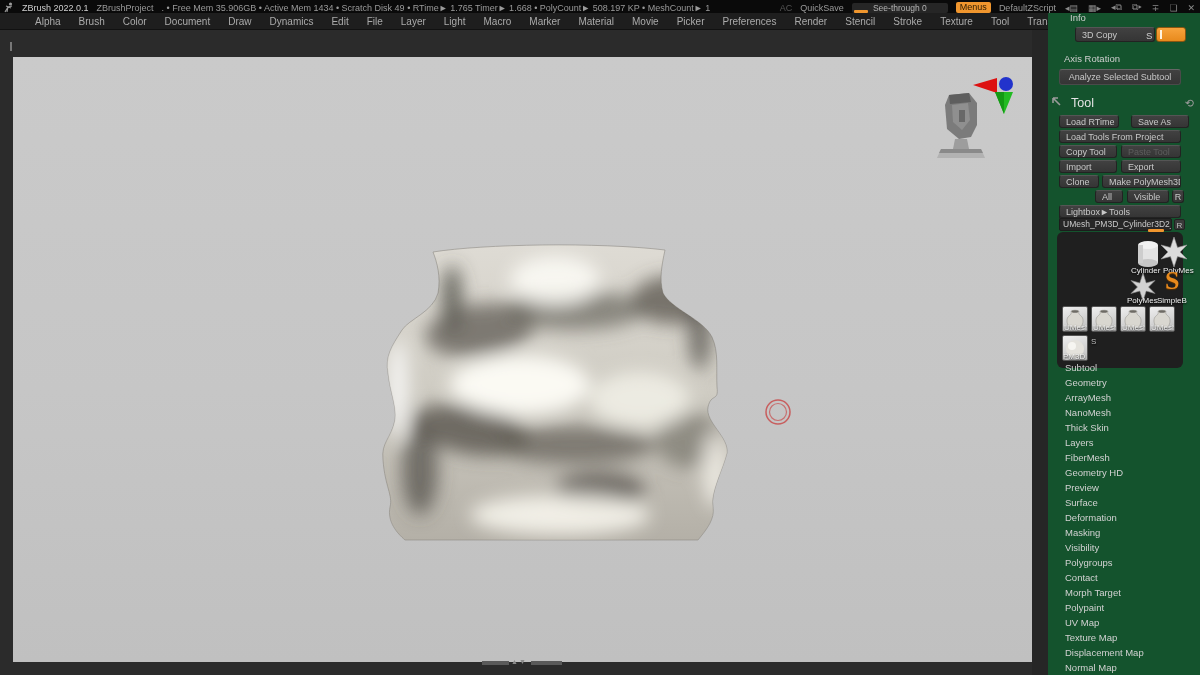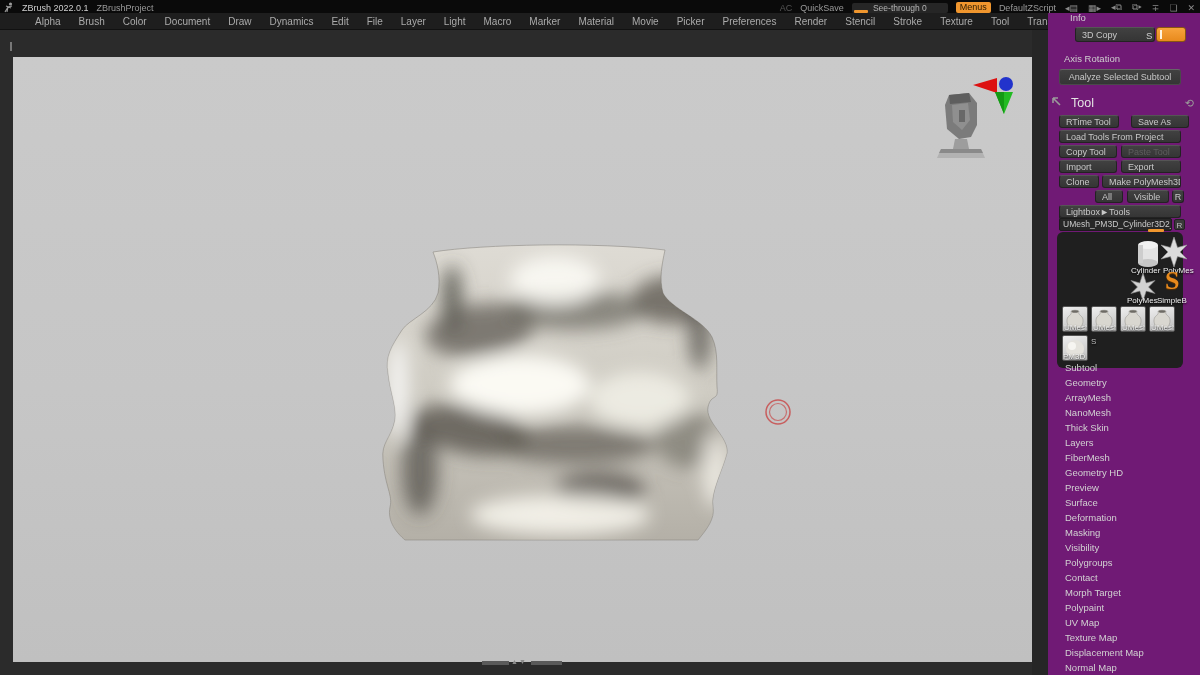--- a/index.html
+++ b/index.html
@@ -35,21 +35,21 @@
   #caret-mark { left:10px; top:42px; width:2px; height:9px; background:#777; }
 
   
   .hdiv-bar { height:4px; background:#5a5a5a; top:661px; }
   .hdiv-arrows { top:658px; left:511px; color:#8a8a8a; font-size:7px; letter-spacing:1px; }
 
   
   #vdivider { left:1032px; top:30px; width:16px; height:645px; background:#262626; }
 
   
-  #rpanel { left:1048px; top:13px; width:152px; height:662px; background:#701a75; }
+  #rpanel { left:1048px; top:13px; width:152px; height:662px; background:#14532d; }
   .plabel { font-size:9.5px; color:#cfcfcf; }
   .zbtn { position:absolute; background:linear-gradient(180deg,#414141,#353535);
           border:1px solid #222; border-top-color:#555; border-radius:3px;
           color:#c8c8c8; font-size:9px; display:flex; align-items:center;
           padding-left:6px; height:13px; overflow:hidden; white-space:nowrap; }
   .zbtn.disabled { color:#5d5d5d; }
   .zbtn.center { justify-content:center; padding-left:0; }
   .orange-btn { position:absolute; background:linear-gradient(180deg,#f7a33c,#e88a1d);
                 border:1px solid #8a5510; border-radius:3px; height:15px; }
   .orange-btn .tick { position:absolute; left:3px; top:2px; width:2px; height:9px; background:#fff3e0; }
@@ -88,20 +88,21 @@
 
 <div id="stage">
 
   <div class="abs" id="titlebar">
     <svg width="10" height="11" viewBox="0 0 10 11">
       <circle cx="6.5" cy="2" r="1.6" fill="#9a9a9a"></circle>
       <path d="M1,10 L4,5 L8,4 M4,5 L3,10 M2,4 L7,6" stroke="#9a9a9a" stroke-width="1.1" fill="none"></path>
     </svg>
     <span class="bright">ZBrush 2022.0.1</span>
     <span>ZBrushProject</span>
+    <span>. • Free Mem 35.906GB • Active Mem 1434 • Scratch Disk 49 •  RTime► 1.765 Timer► 1.668 • PolyCount► 508.197 KP  • MeshCount► 1</span>
     <span class="tb-spacer"></span>
     <span class="dim">AC</span>
     <span>QuickSave</span>
     <span class="seethrough">
       <span>See-through 0</span>
       <span class="fill"></span>
     </span>
     <span class="menus-btn">Menus</span>
     <span>DefaultZScript</span>
     <span class="tb-ico">◂▤</span>
@@ -230,21 +231,21 @@
     <div class="zbtn center" style="left:11px; top:56px; width:122px; height:16px; border-color:#4a4a4a; border-top-color:#666;">Analyze Selected Subtool</div>
 
     <div id="tool-header">
       <svg width="14" height="14" viewBox="0 0 14 14" style="margin-left:3px;">
         <path d="M2,2 L9,9 M2,2 L2,7 M2,2 L7,2" stroke="#9a9a9a" stroke-width="1.6" fill="none"></path>
       </svg>
       <span id="tool-title">Tool</span>
       <span class="hdr-ico" style="position:absolute; right:6px;">⟲</span>
     </div>
 
-    <div class="zbtn" style="left:11px; top:102px; width:60px;">RTime Tool</div>
+    <div class="zbtn" style="left:11px; top:102px; width:60px;">Load RTime</div>
     <div class="zbtn" style="left:75px; top:102px; width:58px;margin-left:8px;">Save As</div>
 
     <div class="zbtn" style="left:11px; top:117px; width:122px;">Load Tools From Project</div>
 
     <div class="zbtn" style="left:11px; top:132px; width:58px;">Copy Tool</div>
     <div class="zbtn disabled" style="left:73px; top:132px; width:60px;">Paste Tool</div>
 
     <div class="zbtn" style="left:11px; top:147px; width:58px;">Import</div>
     <div class="zbtn" style="left:73px; top:147px; width:60px;">Export</div>
 

